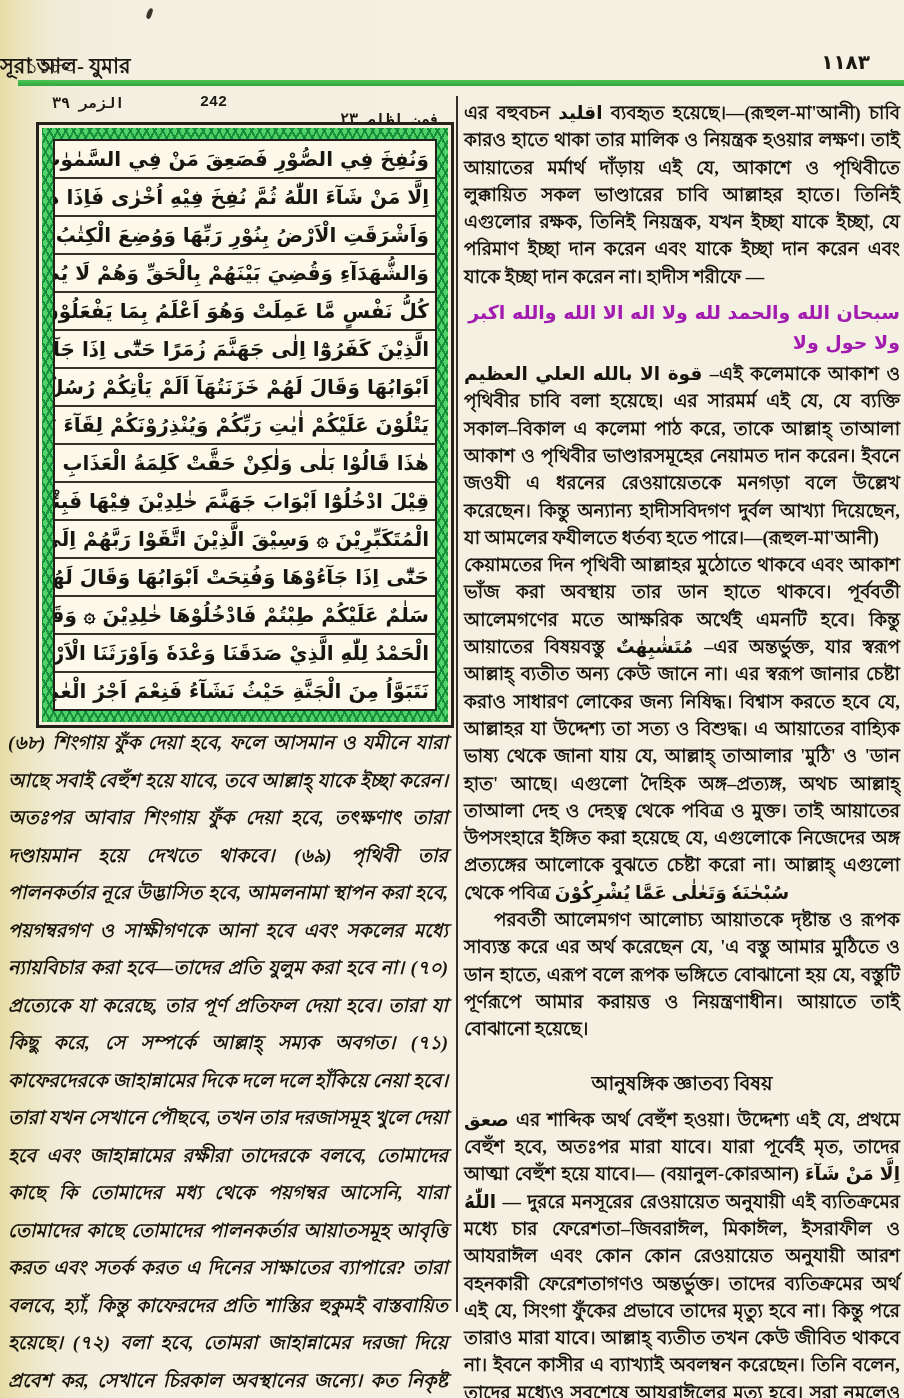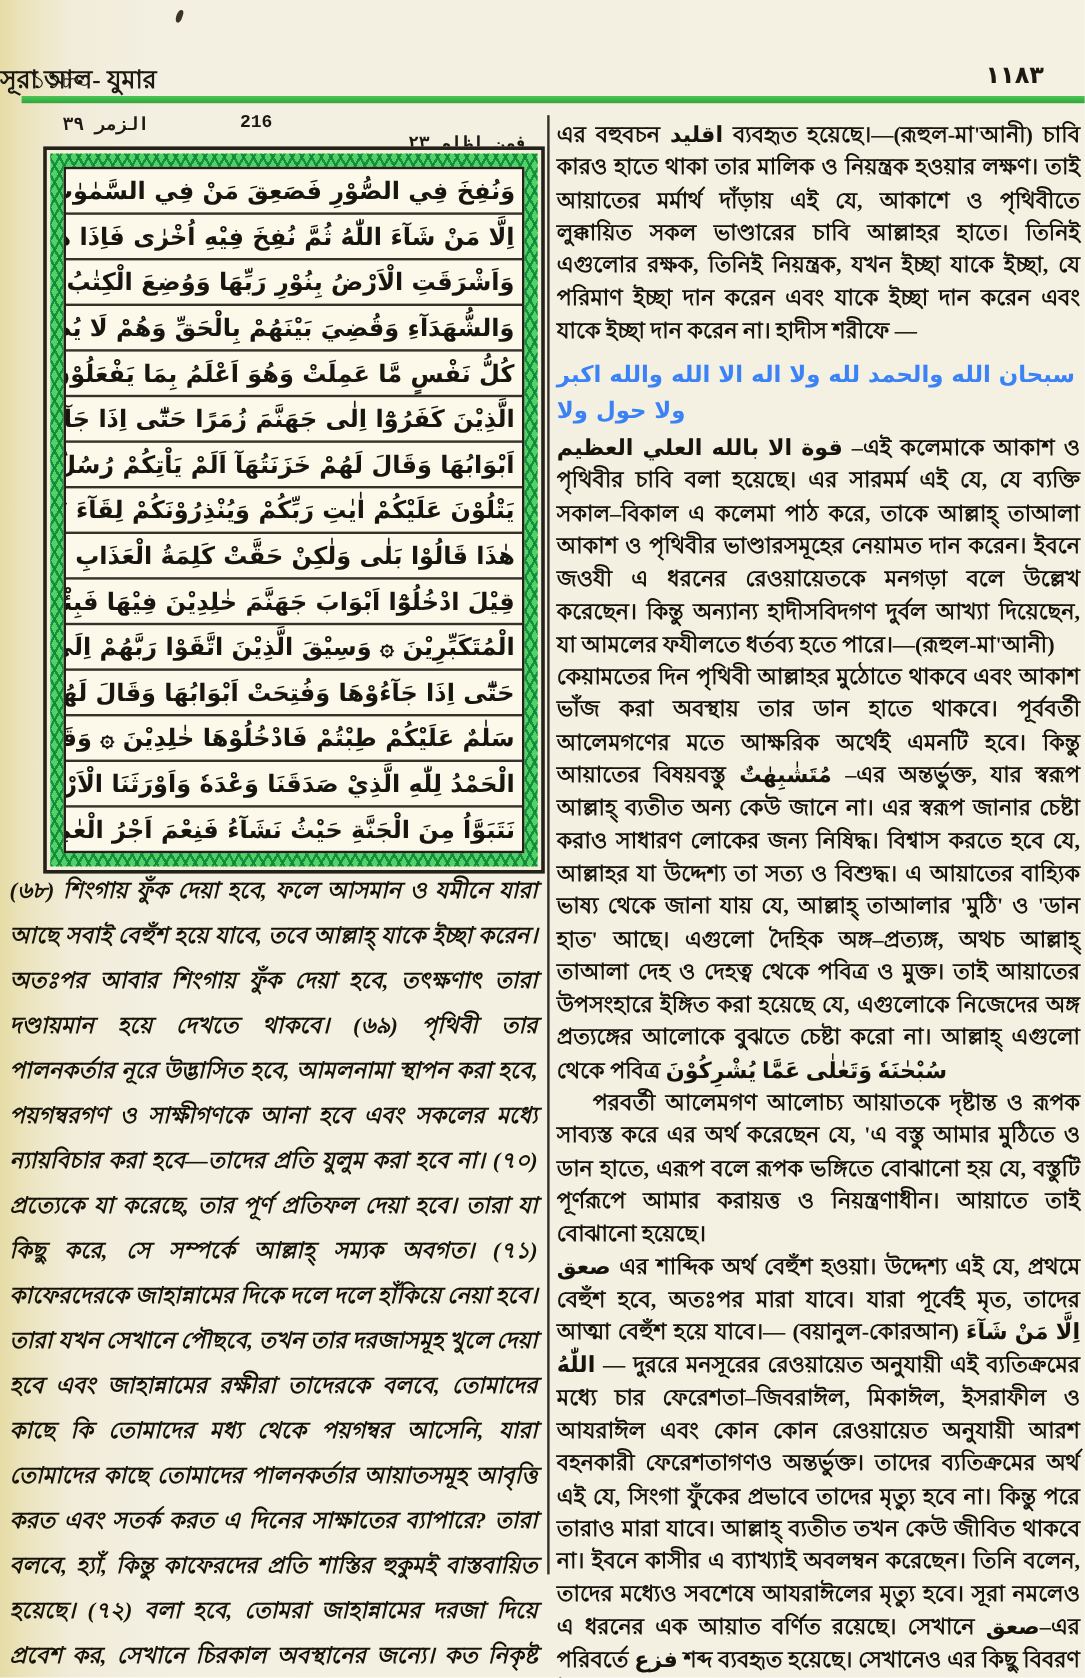--- a/index.html
+++ b/index.html
@@ -46,42 +46,42 @@
   
   .translation{
     position:absolute;left:8px;top:724px;width:440px;
     font-style:italic;font-weight:700;font-size:19px;line-height:37.5px;
     text-align:justify;color:#161309;
   }
   
   .rcol{position:absolute;left:464px;top:100px;width:436px;font-size:18.5px;line-height:27.3px;text-align:justify;font-weight:600;color:#17140d;}
   .rcol p{margin:0;}
   .ar-line{
-    direction:rtl;text-align:left;font-family:"DejaVu Sans",sans-serif;
-    font-weight:700;font-size:19px;line-height:30px;margin:6px 0 4px 0;color:#3b82f6;
+    direction:rtl;text-align:right;font-family:"DejaVu Sans",sans-serif;
+    font-weight:700;font-size:19px;line-height:30px;margin:6px 0 4px 0;color:#a21caf;
   }
   .ar-line.big{font-size:20px;margin:8px 0 6px 0;}
   .indent{text-indent:30px;}
   .sec-heading{text-align:center;font-weight:700;font-size:19.5px;margin:26px 0 10px 0;}
 </style>
 </head>
 <body>
 
 <div class="ink-mark"></div>
 
 <div class="hdr">
   <span class="pg-bn">১১৮৩</span>
   <span class="title">সূরা আল- যুমার</span>
   <span class="pg-ar">١١٨٣</span>
 </div>
 <div class="green-rule"></div>
 
 <div class="runhead">
   <span class="rh-surah" dir="rtl">الزمر ٣٩</span>
-  <span class="rh-page" dir="rtl">216</span>
+  <span class="rh-page" dir="rtl">242</span>
   <span class="rh-juz" dir="rtl">فمن اظلم ٢٣</span>
 </div>
 
 <div class="col-divider"></div>
 
 <div class="qbox-outer">
   <div class="qbox-band">
     <div class="qbox-inner">
       <div class="qline">وَنُفِخَ فِي الصُّوْرِ فَصَعِقَ مَنْ فِي السَّمٰوٰتِ وَمَنْ فِي الْاَرْضِ</div>
       <div class="qline">اِلَّا مَنْ شَآءَ اللّٰهُ ثُمَّ نُفِخَ فِيْهِ اُخْرٰى فَاِذَا هُمْ قِيَامٌ يَّنْظُرُوْنَ ۞</div>
@@ -103,15 +103,16 @@
 </div>
 
 <div class="translation">(৬৮) শিংগায় ফুঁক দেয়া হবে, ফলে আসমান ও যমীনে যারা আছে সবাই বেহুঁশ হয়ে যাবে, তবে আল্লাহ্ যাকে ইচ্ছা করেন। অতঃপর আবার শিংগায় ফুঁক দেয়া হবে, তৎক্ষণাৎ তারা দণ্ডায়মান হয়ে দেখতে থাকবে। (৬৯) পৃথিবী তার পালনকর্তার নূরে উদ্ভাসিত হবে, আমলনামা স্থাপন করা হবে, পয়গম্বরগণ ও সাক্ষীগণকে আনা হবে এবং সকলের মধ্যে ন্যায়বিচার করা হবে—তাদের প্রতি যুলুম করা হবে না। (৭০) প্রত্যেকে যা করেছে, তার পূর্ণ প্রতিফল দেয়া হবে। তারা যা কিছু করে, সে সম্পর্কে আল্লাহ্ সম্যক অবগত। (৭১) কাফেরদেরকে জাহান্নামের দিকে দলে দলে হাঁকিয়ে নেয়া হবে। তারা যখন সেখানে পৌছবে, তখন তার দরজাসমূহ খুলে দেয়া হবে এবং জাহান্নামের রক্ষীরা তাদেরকে বলবে, তোমাদের কাছে কি তোমাদের মধ্য থেকে পয়গম্বর আসেনি, যারা তোমাদের কাছে তোমাদের পালনকর্তার আয়াতসমূহ আবৃত্তি করত এবং সতর্ক করত এ দিনের সাক্ষাতের ব্যাপারে? তারা বলবে, হ্যাঁ, কিন্তু কাফেরদের প্রতি শাস্তির হুকুমই বাস্তবায়িত হয়েছে। (৭২) বলা হবে, তোমরা জাহান্নামের দরজা দিয়ে প্রবেশ কর, সেখানে চিরকাল অবস্থানের জন্যে। কত নিকৃষ্ট অহংকারীদের আবাসস্থল। (৭৩) যারা তাদের পালনকর্তাকে ভয় করত তাদেরকে দলে দলে জান্নাতের দিকে নিয়ে যাওয়া হবে। যখন তারা উন্মুক্ত দরজা দিয়ে জান্নাতে পৌঁছাবে এবং জান্নাতের রক্ষীরা তাদেরকে বলবে, তোমাদের প্রতি সালাম, তোমরা সুখে থাক, অতঃপর সদাসর্বদা বসবাসের জন্যে তোমরা জান্নাতে প্রবেশ কর। (৭৪) তারা বলবে, সমস্ত প্রশংসা আল্লাহর, যিনি আমাদের প্রতি তাঁর ওয়াদা পূর্ণ করেছেন এবং আমাদেরকে এ ভূমির উত্তরাধিকারী করেছেন। আমরা জান্নাতের যেখানে ইচ্ছা বসবাস করব। মেহনতকারীদের পুরস্কার কতই চমৎকার !</div>
 
 <div class="rcol">
   <p>এর বহুবচন اقليد ব্যবহৃত হয়েছে।—(রূহুল-মা'আনী) চাবি কারও হাতে থাকা তার মালিক ও নিয়ন্ত্রক হওয়ার লক্ষণ। তাই আয়াতের মর্মার্থ দাঁড়ায় এই যে, আকাশে ও পৃথিবীতে লুক্কায়িত সকল ভাণ্ডারের চাবি আল্লাহর হাতে। তিনিই এগুলোর রক্ষক, তিনিই নিয়ন্ত্রক, যখন ইচ্ছা যাকে ইচ্ছা, যে পরিমাণ ইচ্ছা দান করেন এবং যাকে ইচ্ছা দান করেন এবং যাকে ইচ্ছা দান করেন না। হাদীস শরীফে —</p>
   <div class="ar-line">سبحان الله والحمد لله ولا اله الا الله  والله اكبر ولا حول ولا</div>
   <p>قوة الا بالله العلي العظيم  –এই কলেমাকে আকাশ ও পৃথিবীর চাবি বলা হয়েছে। এর সারমর্ম এই যে, যে ব্যক্তি সকাল–বিকাল এ কলেমা পাঠ করে, তাকে আল্লাহ্ তাআলা আকাশ ও পৃথিবীর ভাণ্ডারসমূহের নেয়ামত দান করেন। ইবনে জওযী এ ধরনের রেওয়ায়েতকে মনগড়া বলে উল্লেখ করেছেন। কিন্তু অন্যান্য হাদীসবিদগণ দুর্বল আখ্যা দিয়েছেন, যা আমলের ফযীলতে ধর্তব্য হতে পারে।—(রূহুল-মা'আনী)</p>
   <p>কেয়ামতের দিন পৃথিবী আল্লাহর মুঠোতে থাকবে এবং আকাশ ভাঁজ করা অবস্থায় তার ডান হাতে থাকবে। পূর্ববর্তী আলেমগণের মতে আক্ষরিক অর্থেই এমনটি হবে। কিন্তু আয়াতের বিষয়বস্তু مُتَشٰبِهٰتٌ –এর অন্তর্ভুক্ত, যার স্বরূপ আল্লাহ্ ব্যতীত অন্য কেউ জানে না। এর স্বরূপ জানার চেষ্টা করাও সাধারণ লোকের জন্য নিষিদ্ধ। বিশ্বাস করতে হবে যে, আল্লাহর যা উদ্দেশ্য তা সত্য ও বিশুদ্ধ। এ আয়াতের বাহ্যিক ভাষ্য থেকে জানা যায় যে, আল্লাহ্ তাআলার 'মুঠি' ও 'ডান হাত' আছে। এগুলো দৈহিক অঙ্গ–প্রত্যঙ্গ, অথচ আল্লাহ্ তাআলা দেহ ও দেহত্ব থেকে পবিত্র ও মুক্ত। তাই আয়াতের উপসংহারে ইঙ্গিত করা হয়েছে যে, এগুলোকে নিজেদের অঙ্গ প্রত্যঙ্গের আলোকে বুঝতে চেষ্টা করো না। আল্লাহ্ এগুলো থেকে পবিত্র سُبْحٰنَهٗ وَتَعٰلٰى عَمَّا يُشْرِكُوْنَ</p>
   <p class="indent">পরবর্তী আলেমগণ আলোচ্য আয়াতকে দৃষ্টান্ত ও রূপক সাব্যস্ত করে এর অর্থ করেছেন যে, 'এ বস্তু আমার মুঠিতে ও ডান হাতে, এরূপ বলে রূপক ভঙ্গিতে বোঝানো হয় যে, বস্তুটি পূর্ণরূপে আমার করায়ত্ত ও নিয়ন্ত্রণাধীন। আয়াতে তাই বোঝানো হয়েছে।</p>
+  <div class="sec-heading">আনুষঙ্গিক জ্ঞাতব্য বিষয়</div>
   <p>صعق এর শাব্দিক অর্থ বেহুঁশ হওয়া। উদ্দেশ্য এই যে, প্রথমে বেহুঁশ হবে, অতঃপর মারা যাবে। যারা পূর্বেই মৃত, তাদের আত্মা বেহুঁশ হয়ে যাবে।— (বয়ানুল-কোরআন) اِلَّا مَنْ شَآءَ اللّٰهُ — দুররে মনসূরের রেওয়ায়েত অনুযায়ী এই ব্যতিক্রমের মধ্যে চার ফেরেশতা–জিবরাঈল, মিকাঈল, ইসরাফীল ও আযরাঈল এবং কোন কোন রেওয়ায়েত অনুযায়ী আরশ বহনকারী ফেরেশতাগণও অন্তর্ভুক্ত। তাদের ব্যতিক্রমের অর্থ এই যে, সিংগা ফুঁকের প্রভাবে তাদের মৃত্যু হবে না। কিন্তু পরে তারাও মারা যাবে। আল্লাহ্ ব্যতীত তখন কেউ  জীবিত থাকবে না। ইবনে কাসীর এ ব্যাখ্যাই অবলম্বন করেছেন। তিনি বলেন, তাদের মধ্যেও সবশেষে আযরাঈলের মৃত্যু হবে। সূরা নমলেও এ ধরনের এক আয়াত বর্ণিত রয়েছে। সেখানে صعق–এর পরিবর্তে فزع শব্দ ব্যবহৃত হয়েছে। সেখানেও এর কিছু বিবরণ উল্লেখ করা হয়েছে।</p>
 
 </div>
 
 </body></html>

